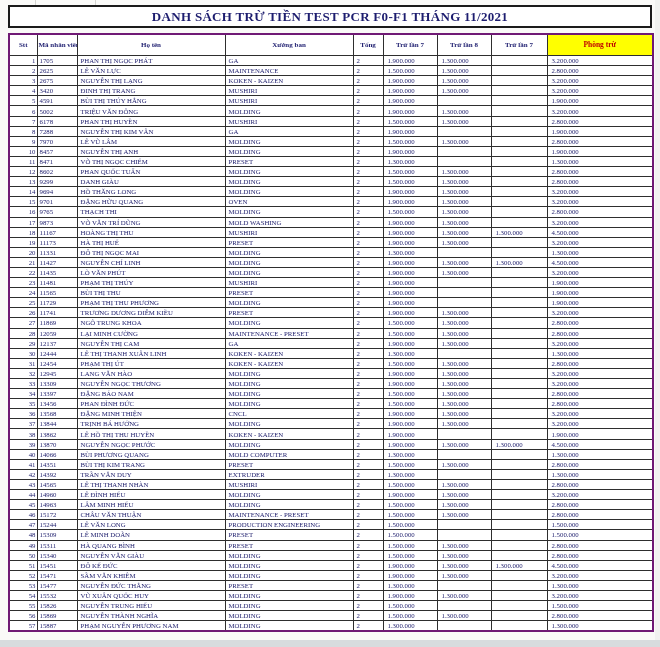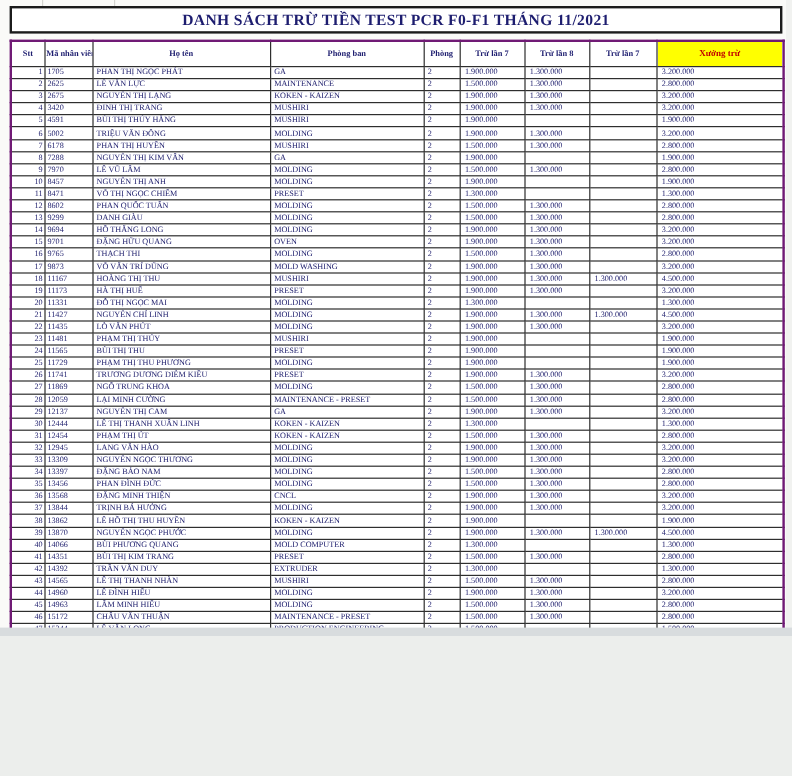--- a/index.html
+++ b/index.html
@@ -1,17 +1,17 @@
 <!DOCTYPE html>
 <html><head>
 <meta charset="utf-8">
 <style>
   html,body { margin:0; padding:0; background:#eceeec; }
   .page {
-    position:relative; width:660px; height:530px; margin:0 auto;
+    position:relative; width:660px; height:647px; margin:0 auto;
     background:#fafaf8; overflow:hidden;
     font-family:"Liberation Serif","DejaVu Serif",serif;
   }
   .grid-remnant { position:absolute; top:0; height:5px; width:1px; background:#d4d4d0; }
   .title-box {
     position:absolute; left:8px; top:5px; width:640px; height:19px;
     border:2px solid #1b1b1b; background:#ffffff;
     display:flex; align-items:center; justify-content:center;
   }
   .title-text {
@@ -77,26 +77,26 @@
         <col style="width:54px">
       <col style="width:54px">
         <col style="width:56px">
         <col style="width:106px">
     </colgroup>
     <thead>
       <tr>
         <th>Stt</th>
         <th>Mã nhân viên</th>
         <th>Họ tên</th>
-        <th>Phòng ban</th>
-        <th>Phòng</th>
+        <th>Xưởng ban</th>
+        <th>Tổng</th>
         <th>Trừ lần 7</th>
         <th>Trừ lần 8</th>
         <th>Trừ lần 7</th>
-        <th class="hl">Xưởng trừ</th>
+        <th class="hl">Phòng trừ</th>
       </tr>
     </thead>
     <tbody>
         <tr>
           <td class="c-stt">1</td>
           <td class="c-employee_id">1705</td>
           <td class="c-name">PHAN THỊ NGỌC PHÁT</td>
           <td class="c-department">GA</td>
           <td class="c-workshop">2</td>
           <td class="c-deduction1">1.900.000</td>

